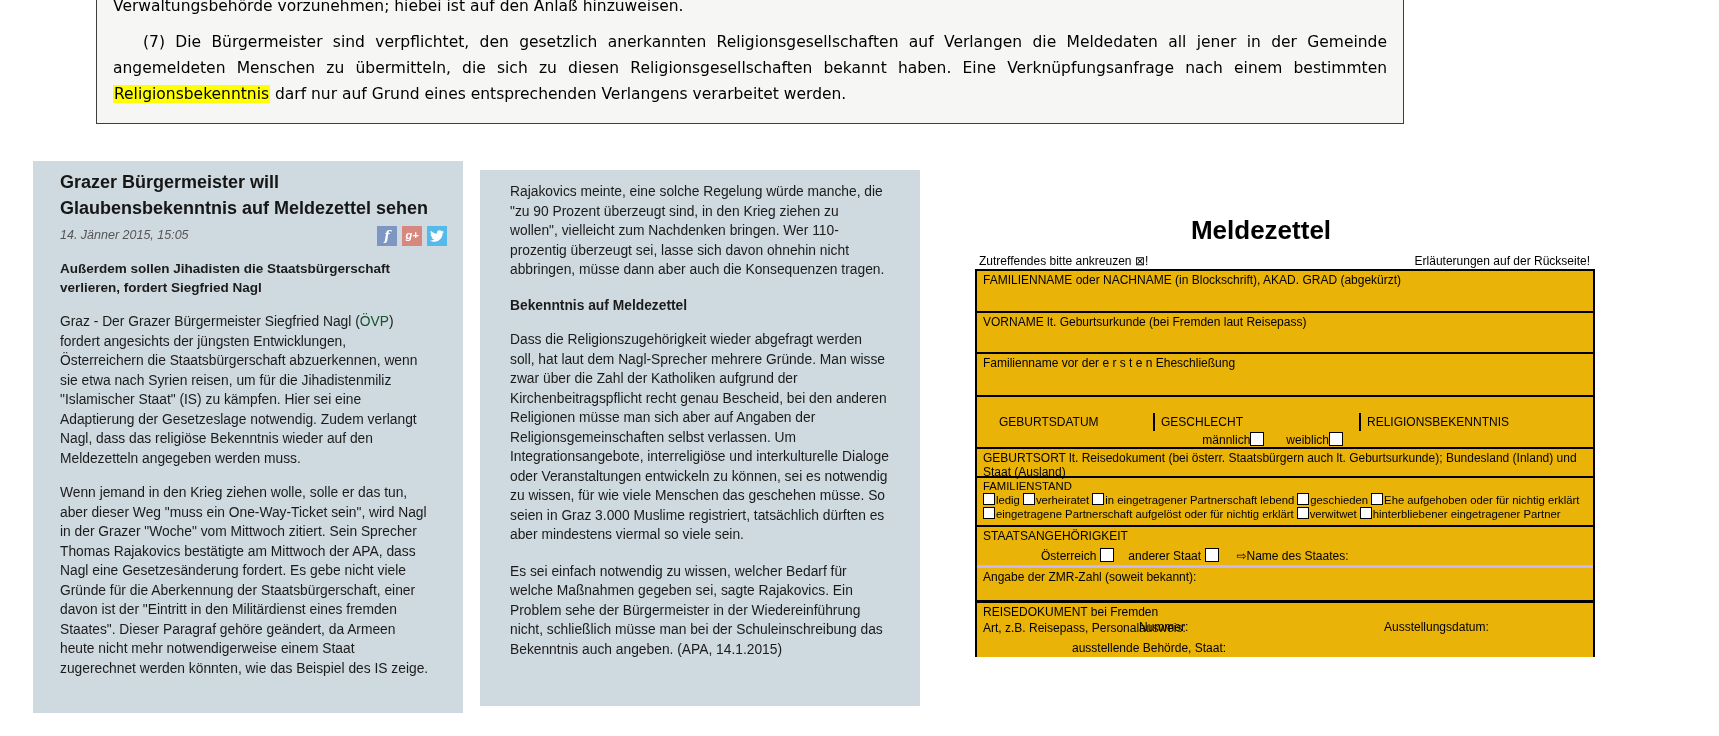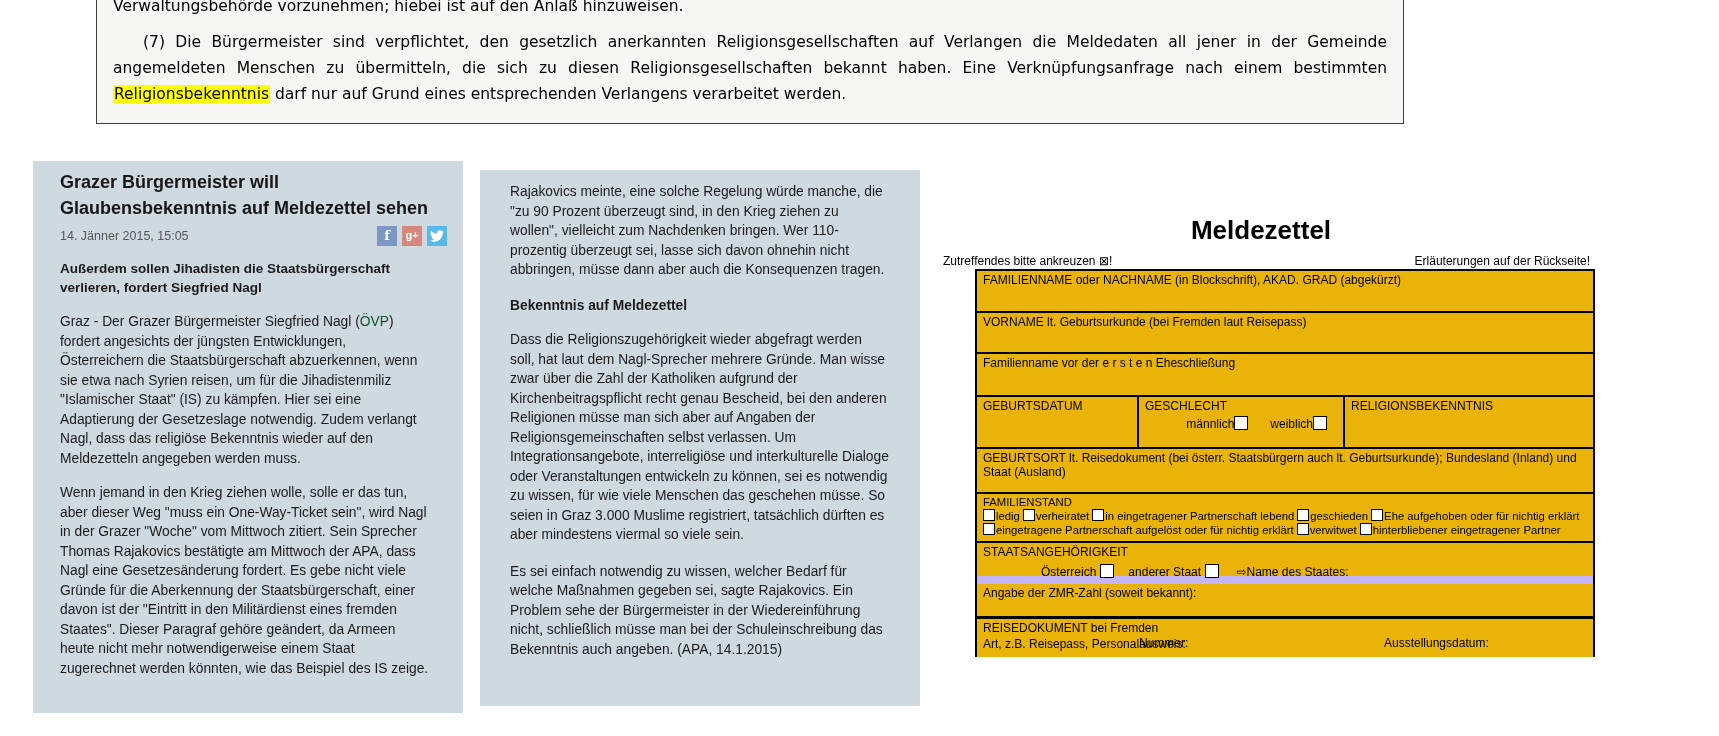--- a/index.html
+++ b/index.html
@@ -31,56 +31,56 @@
     position:absolute;
     background:#cfd9e0;
     box-sizing:border-box;
     font-size:13.8px;line-height:19.5px;color:#1b1b1b;
   }
   .card-left{left:33px;top:161px;width:430px;height:552px;padding:8px 16px 14px 27px;}
   .card-mid{left:480px;top:170px;width:440px;height:536px;padding:12px 14px 16px 30px;}
   .card h1{
     margin:0;font-size:18px;line-height:26px;font-weight:bold;color:#161616;
   }
-  .meta{display:flex;justify-content:space-between;align-items:flex-end;margin-top:5px;}
+  .meta{display:flex;justify-content:space-between;align-items:flex-start;margin-top:5px;font-style:italic;}
   .date{font-size:12.5px;color:#565656;}
   .social{display:flex;gap:5px;}
   .icon-tile{
     width:20px;height:20px;display:flex;align-items:center;justify-content:center;
     color:#fff;font-weight:bold;font-size:13px;cursor:pointer;
   }
   .icon-fb{background:#7e96c2;font-family:"DejaVu Serif", serif;}
   .icon-gp{background:#d8877f;font-size:11px;}
   .icon-tw{background:#55b9e9;}
   .lead{margin:13px 0 0 0;font-weight:bold;font-size:13.5px;line-height:19px;}
   .card p.body{margin:15px 16px 0 0;}
   a.green-link{color:#14532d;text-decoration:none;cursor:pointer;}
   .subhead{margin:16px 0 0 0;font-weight:bold;font-size:13.8px;}
   
   .form-title{
     position:absolute;left:975px;top:215px;width:572px;
     text-align:center;font-size:26px;font-weight:bold;color:#000;
   }
-  .form-note-left{position:absolute;left:943px;top:254px;font-size:12px;}
+  .form-note-left{position:absolute;left:979px;top:254px;font-size:12px;}
   .form-note-right{position:absolute;left:1330px;top:254px;width:260px;text-align:right;font-size:12px;}
   .form-box{
     position:absolute;left:975px;top:269px;width:620px;height:388px;
     box-sizing:border-box;background:#eab308;
     border:2px solid #000;border-bottom:none;
     overflow:hidden;
     font-size:12px;line-height:14px;
   }
   .frow{box-sizing:border-box;border-bottom:2px solid #000;padding:2px 6px;position:relative;}
   .r1{height:42px;}
   .r2{height:41px;}
   .r3{height:43px;}
-  .r4{height:52px;padding:0;display:flex;}
-  .r5{height:45px;}
+  .r4{height:52px;padding:16px;display:flex;}
+  .r5{height:29px;}
   .r6{height:49px;font-size:11.3px;line-height:14px;padding-top:1px;}
-  .r7{height:41px;border-bottom:8px solid #c4b5fd;}
+  .r7{height:41px;border-bottom:3px solid #c4b5fd;}
   .r8{height:35px;border-bottom:3px solid #000;}
   .r9{height:120px;border-bottom:none;}
   .fcol{box-sizing:border-box;padding:2px 6px;height:100%;}
   .fcol1{width:162px;border-right:2px solid #000;}
   .fcol2{width:206px;border-right:2px solid #000;}
   .fcol3{flex:1;}
   .cb{
     display:inline-block;width:12px;height:12px;
     border:1.5px solid #000;background:#fff;
     vertical-align:-2px;cursor:pointer;

